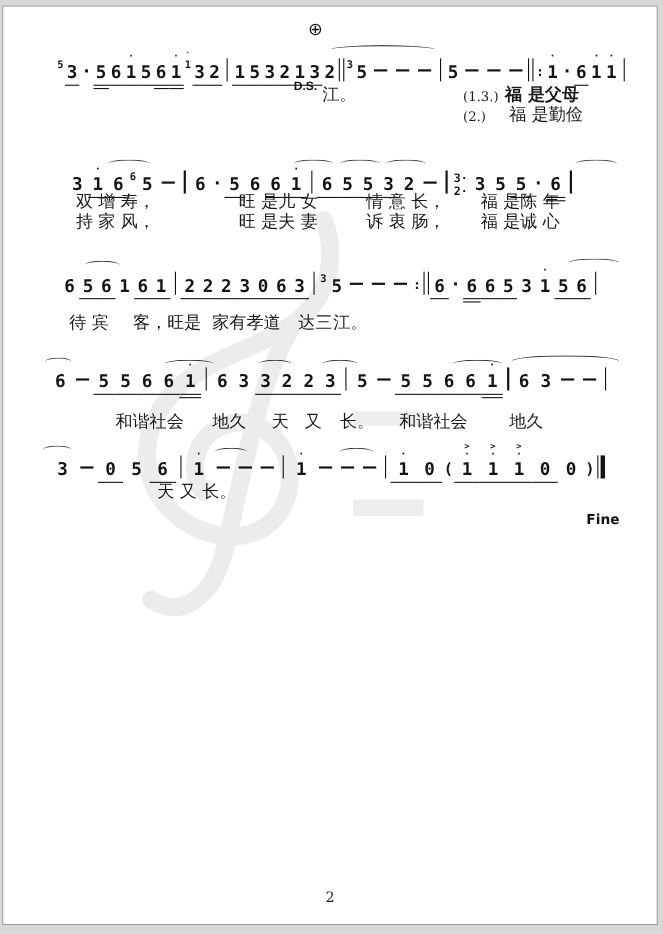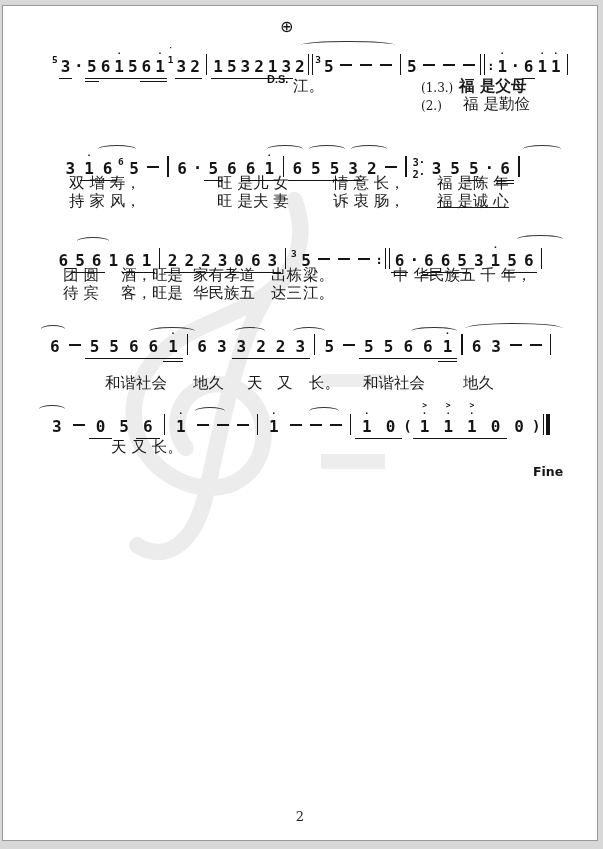--- a/index.html
+++ b/index.html
@@ -94,39 +94,31 @@
         <div class="lrow" style="top: 22px;">
           <span class="lseg" style="left: 66px; text-align: center;">双 增 寿，</span>
           <span class="lseg" style="left: 214px;">旺 是儿 女</span>
           <span class="lseg" style="left: 330px;">情 意 长，</span>
           <span class="lseg" style="left: 434px;">福 是陈 年</span>
         </div>
         <div class="lrow" style="top: 40px; padding-left: 20px;">
           <span class="lseg" style="left: 66px;">持 家 风，</span>
           <span class="lseg" style="left: 214px; text-align: right;">旺 是夫 妻</span>
           <span class="lseg" style="left: 330px;">诉 衷 肠，</span>
-          <span class="lseg" style="left: 434px; text-decoration: underline;">福 是诚 心</span>
+          <span class="lseg" style="left: 434px;">福 是诚 心</span>
         </div>
       </div>
       <div class="staff" style="top: 238px;">
         <div class="notes" style="left: 52px; --np: 3.5px;"><span class="note">6</span><span class="note u1">5</span><span class="note u1">6</span><span class="note">1</span><span class="note u1">6</span><span class="note u1">1</span><span class="bar"></span><span class="note u1">2</span><span class="note u1">2</span><span class="note u1">2</span><span class="note u1">3</span><span class="note u1">0</span><span class="note u1">6</span><span class="note u1">3</span><span class="bar"></span><span class="grace">3</span><span class="note">5</span><span class="dash"></span><span class="dash"></span><span class="dash"></span><span class="rdots">:</span><span class="bar inner"></span><span class="bar inner"></span><span class="note u1">6</span><span class="adot">·</span><span class="note u2">6</span><span class="note u1">6</span><span class="note u1">5</span><span class="note">3</span><span class="note">1<span class="hd">·</span></span><span class="note u1">5</span><span class="note u1">6</span><span class="bar"></span></div>
         <div class="slur" style="left: 74px; top: -7px; width: 32px;"></div>
         <div class="slur" style="left: 514px; top: -9px; width: 46px;"></div>
-        <div class="lrow" style="top: 22px;">
-          <span class="lseg" style="left: 60px;">团 圆</span>
-          <span class="lseg" style="left: 118px;">酒，旺是</span>
-          <span class="lseg" style="left: 190px;">家有孝道</span>
-          <span class="lseg" style="left: 268px;">出栋</span>
-          <span class="lseg" style="left: 300px;">梁。</span>
-          <span class="lseg" style="left: 390px;">中 华民族五 千 年，</span>
-        </div>
         <div class="lrow" style="top: 40px; text-align: center;">
           <span class="lseg" style="left: 60px;">待 宾</span>
           <span class="lseg" style="left: 118px;">客，旺是</span>
-          <span class="lseg" style="left: 190px;">华民族五</span>
+          <span class="lseg" style="left: 190px;">家有孝道</span>
           <span class="lseg" style="left: 268px;">达三</span>
           <span class="lseg" style="left: 300px;">江。</span>
         </div>
       </div>
       <div class="staff" style="top: 328px;">
         <div class="notes" style="left: 42px; --np: 5px;"><span class="note">6</span><span class="dash"></span><span class="note u1">5</span><span class="note u1">5</span><span class="note u1">6</span><span class="note u1">6</span><span class="note u2">1<span class="hd">·</span></span><span class="bar"></span><span class="note">6</span><span class="note">3</span><span class="note u1">3</span><span class="note u1">2</span><span class="note u1">2</span><span class="note u1">3</span><span class="bar"></span><span class="note">5</span><span class="dash"></span><span class="note u1">5</span><span class="note u1">5</span><span class="note u1">6</span><span class="note u1">6</span><span class="note u2">1<span class="hd">·</span></span><span class="bar"></span><span class="note">6</span><span class="note">3</span><span class="dash"></span><span class="dash"></span><span class="bar"></span></div>
         <div class="slur" style="left: 38px; top: -9px; width: 24px;"></div>
         <div class="slur" style="left: 146px; top: -7px; width: 46px;"></div>
         <div class="slur" style="left: 232px; top: -7px; width: 30px;"></div>
         <div class="slur" style="left: 290px; top: -7px; width: 32px;"></div>
@@ -142,19 +134,19 @@
           <span class="lseg" style="left: 460px;">地久</span>
         </div>
       </div>
       <div class="staff" style="top: 408px;">
         <div class="notes" style="left: 42px; --np: 7px;"><span class="note">3</span><span class="dash"></span><span class="note u1">0</span><span class="note">5</span><span class="note u1">6</span><span class="bar"></span><span class="note">1<span class="hd">·</span></span><span class="dash"></span><span class="dash"></span><span class="dash"></span><span class="bar"></span><span class="note">1<span class="hd">·</span></span><span class="dash"></span><span class="dash"></span><span class="dash"></span><span class="bar"></span><span class="note u1">1<span class="hd">·</span></span><span class="note u1">0</span><span class="paren">(</span><span class="note u1">1<span class="hd">·</span><span class="acc">&gt;</span></span><span class="note u1">1<span class="hd">·</span><span class="acc">&gt;</span></span><span class="note u1">1<span class="hd">·</span><span class="acc">&gt;</span></span><span class="note u1">0</span><span class="note">0</span><span class="paren">)</span><span class="bar inner"></span><span class="bar inner thick"></span></div>
         <div class="slur" style="left: 36px; top: -9px; width: 26px;"></div>
         <div class="slur" style="left: 192px; top: -7px; width: 30px;"></div>
         <div class="slur" style="left: 306px; top: -7px; width: 30px;"></div>
         <div class="ovl fine" style="left: 530px; top: 24px;">Fine</div>
         <div class="lrow" style="top: 24px;">
-          <span class="lseg" style="left: 108px;">天 又 长。</span>
+          <span class="lseg" style="left: 140px;">天 又 长。</span>
         </div>
       </div>
     </div>
 
   <div class="pagenum">2</div>
 </div>
 
 </body></html>

